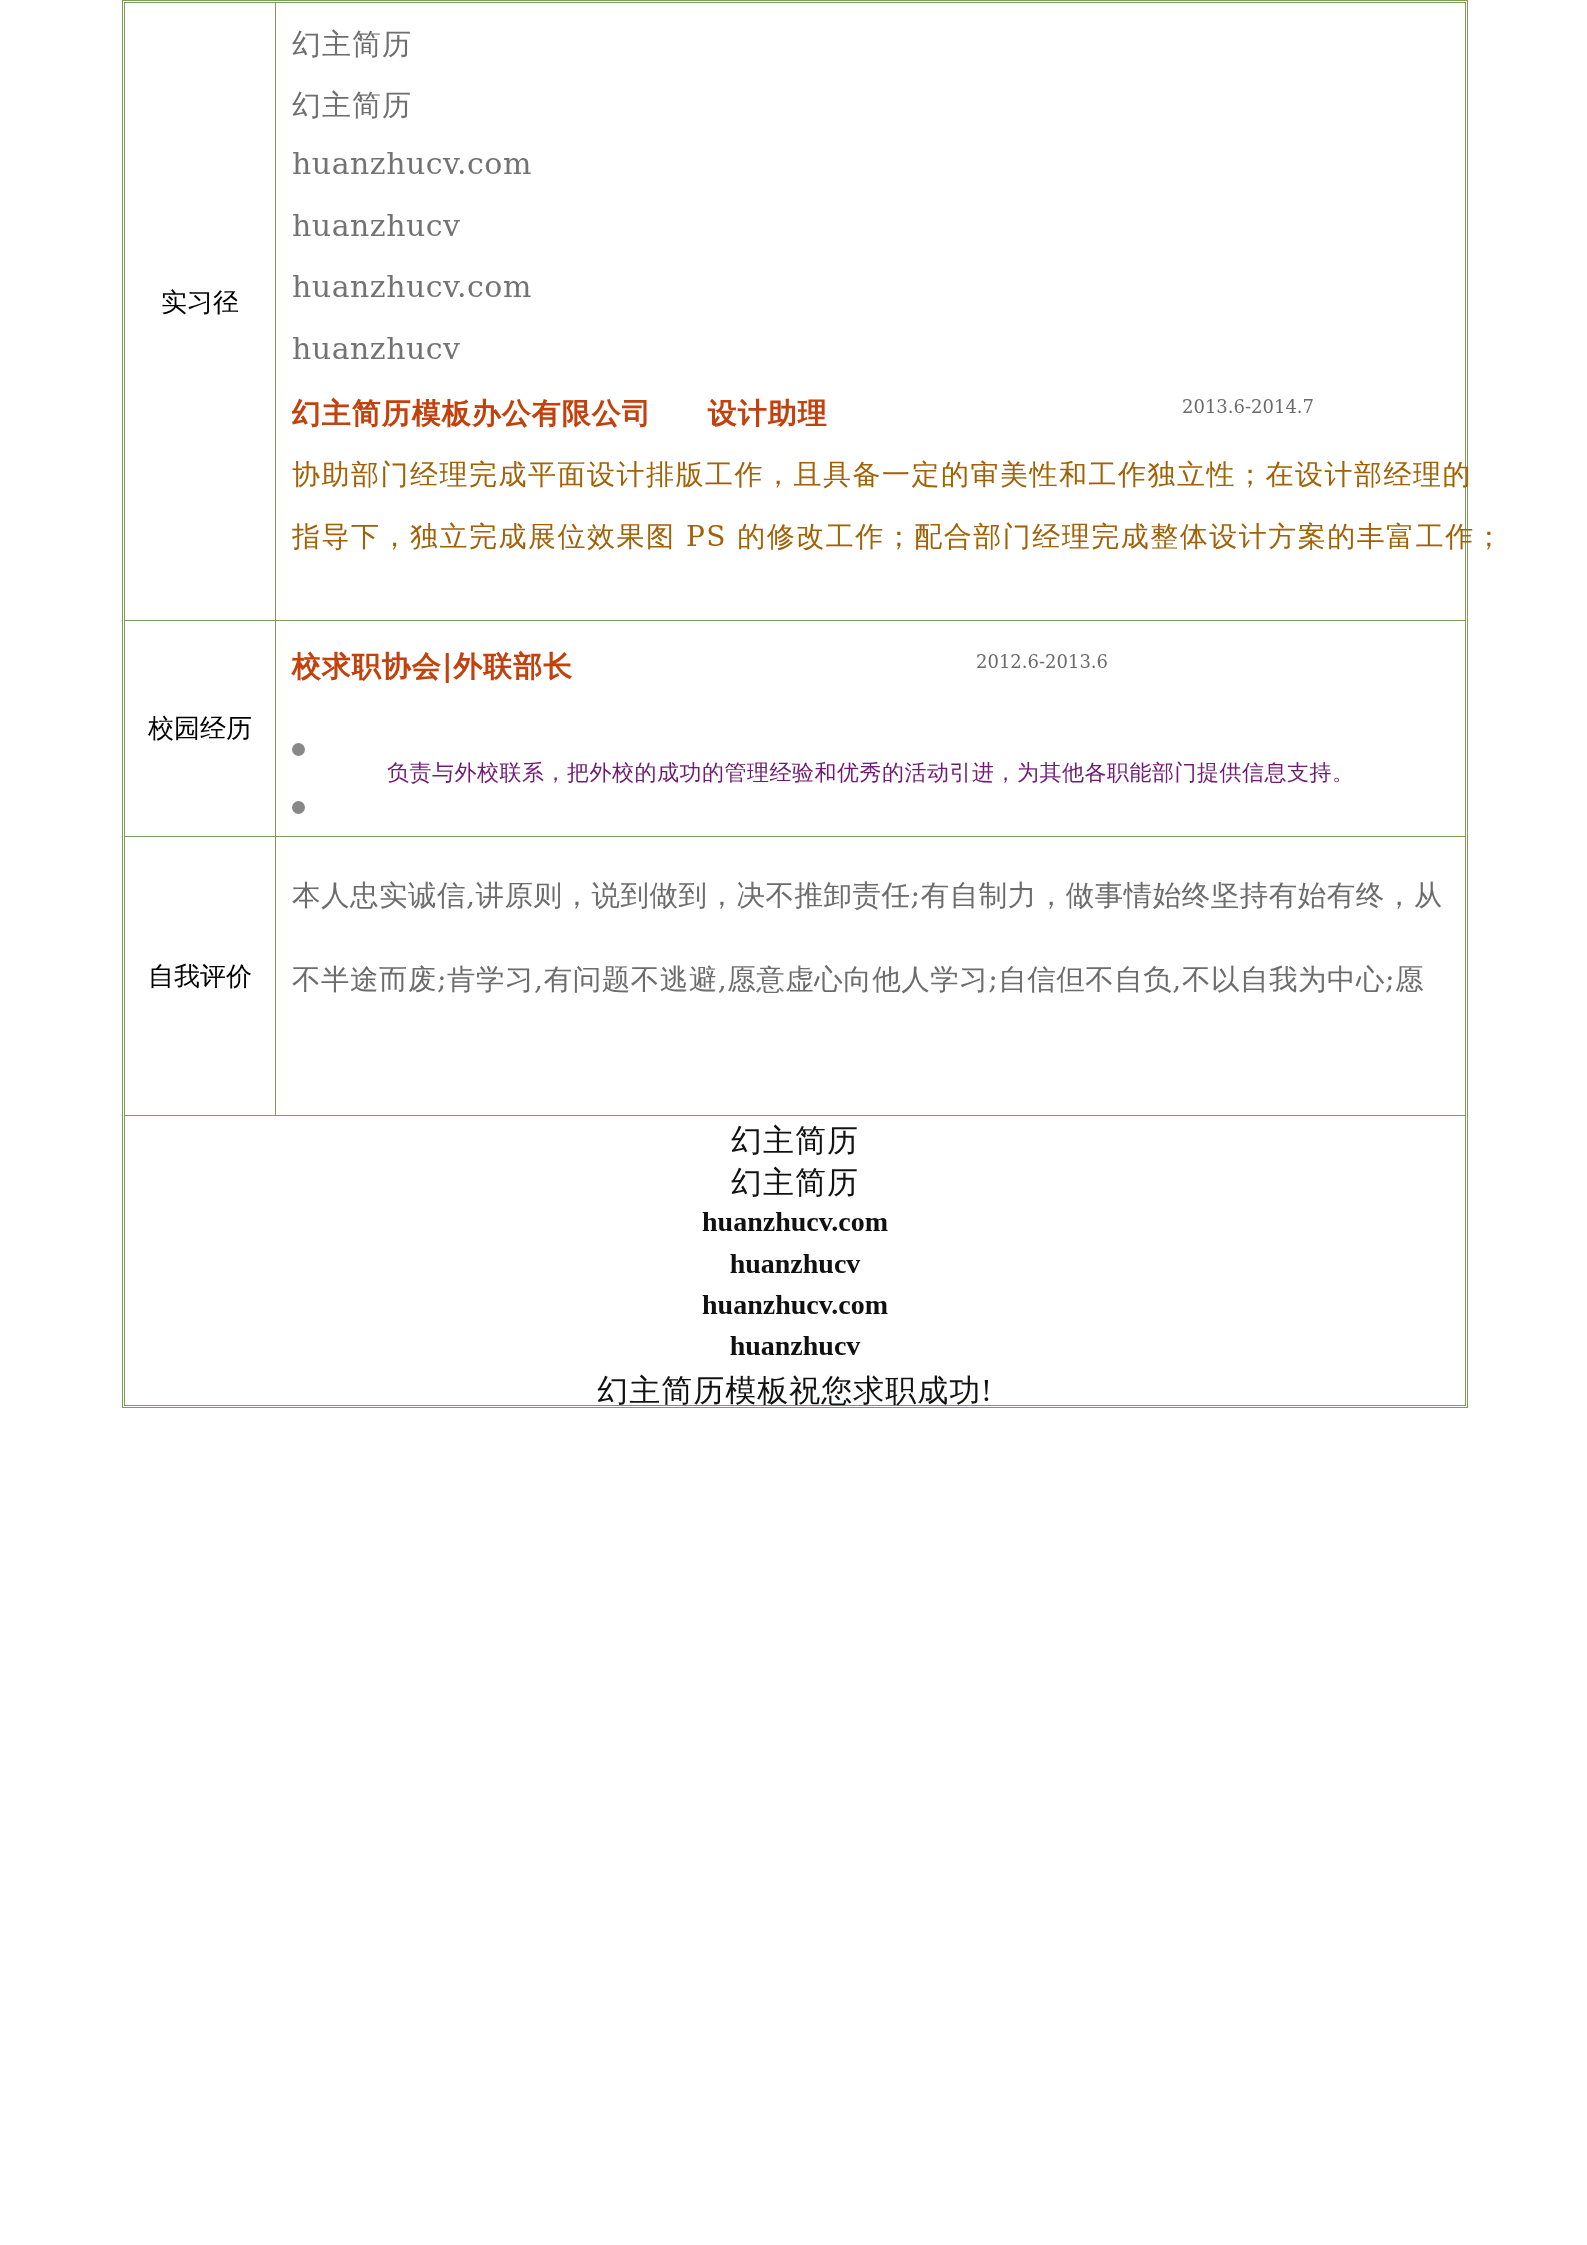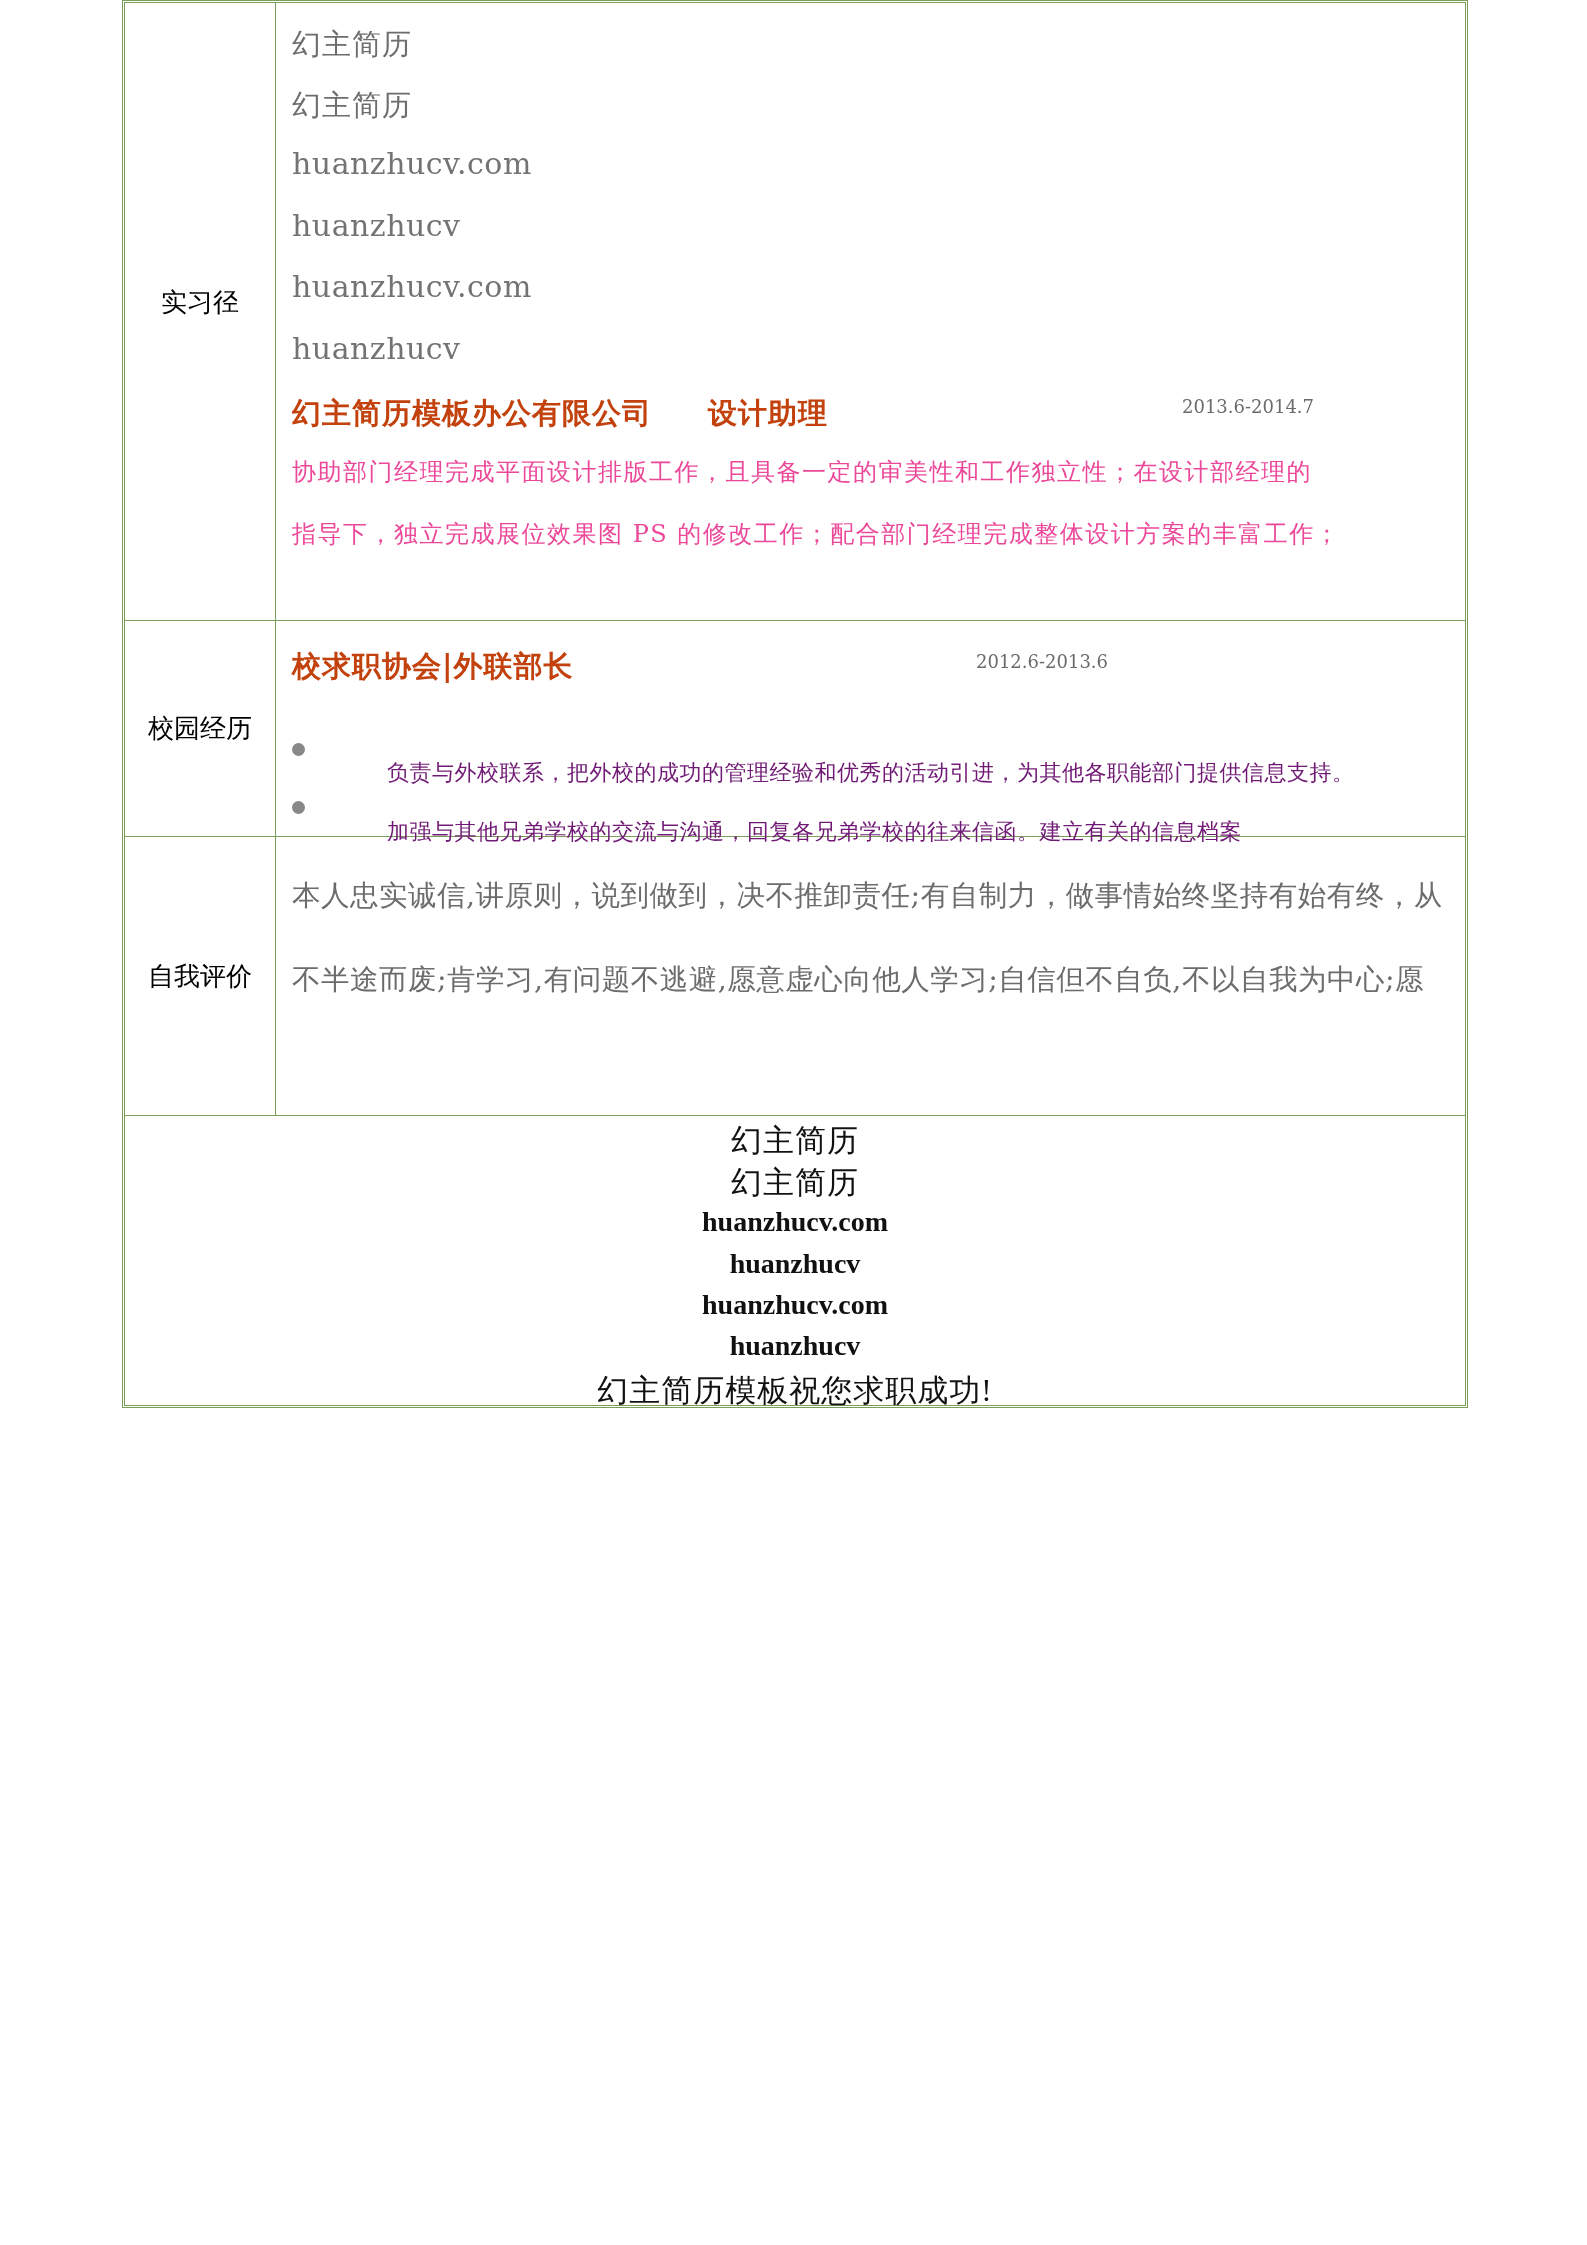--- a/index.html
+++ b/index.html
@@ -66,21 +66,21 @@
     }
     .line {
       position: absolute;
       left: 16px;
       white-space: nowrap;
     }
     .gray-cn { font-size: 29px; color: #6e6e6e; letter-spacing: 1px; }
     .gray-en { font-size: 30px; color: #737373; font-family: "DejaVu Serif", serif; letter-spacing: 0.5px; }
     .bold-gray { font-size: 29px; color: #c2410c; font-weight: bold; letter-spacing: 1px; }
     .date { font-size: 18px; color: #6a6a6a; font-family: "DejaVu Serif", serif; }
-    .desc { font-size: 24px; color: #ec4899; letter-spacing: 1.5px; }
+    .desc { font-size: 28px; color: #a16207; letter-spacing: 1.5px; }
     .bullet-dot {
       position: absolute;
       width: 13px;
       height: 13px;
       border-radius: 50%;
       background: #888888;
     }
     .bullet-text { font-size: 22px; color: #701a75; letter-spacing: 0.5px; margin-top: 24px; }
     .eval { font-size: 28.5px; color: #6c6c6c; letter-spacing: 0.5px; }
     .footer-line {
@@ -118,21 +118,20 @@
     </div>
 
     <div class="row" style="top:618px; height:216px;">
       <div class="label-cell">校园经历</div>
       <div class="content-cell">
         <div class="line bold-gray" style="top:26px;">校求职协会|外联部长</div>
         <div class="line date" style="top:30px; left:700px;">2012.6-2013.6</div>
         <span class="bullet-dot" style="left:16px; top:122px;"></span>
         <div class="line bullet-text" style="top:113px; left:111px;">负责与外校联系，把外校的成功的管理经验和优秀的活动引进，为其他各职能部门提供信息支持。</div>
         <span class="bullet-dot" style="left:16px; top:180px;"></span>
-        <div class="line bullet-text" style="top:172px; left:111px;">加强与其他兄弟学校的交流与沟通，回复各兄弟学校的往来信函。建立有关的信息档案</div>
       </div>
     </div>
 
     <div class="row" style="top:834px; height:279px;">
       <div class="label-cell">自我评价</div>
       <div class="content-cell">
         <div class="line eval" style="top:40px;">本人忠实诚信,讲原则，说到做到，决不推卸责任;有自制力，做事情始终坚持有始有终，从</div>
         <div class="line eval" style="top:124px;">不半途而废;肯学习,有问题不逃避,愿意虚心向他人学习;自信但不自负,不以自我为中心;愿</div>
       </div>
     </div>

